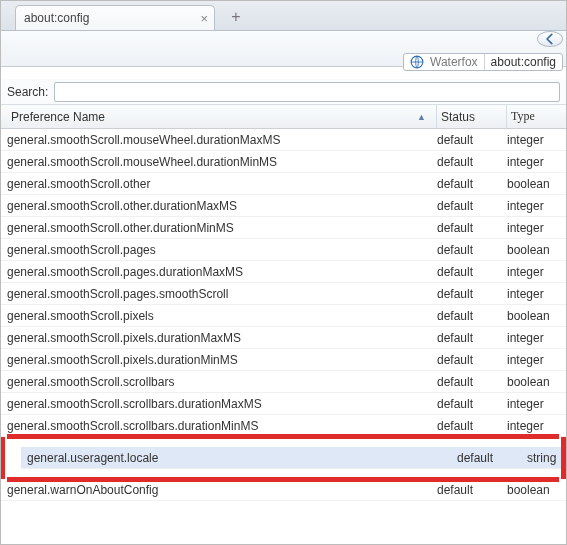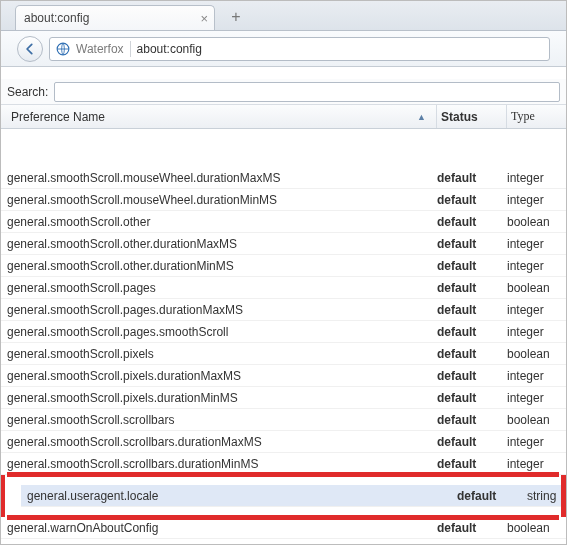--- a/index.html
+++ b/index.html
@@ -55,23 +55,24 @@
     display: flex;
     align-items: center;
     justify-content: center;
   }
   
   .nav-bar {
     height: 36px;
     background: linear-gradient(#f9fbfd, #eef2f6);
     border-bottom: 1px solid #c5ccd4;
     display: flex;
-    align-items: center;
-    padding: 0 16px;
+    align-items: flex-end;
+    padding: 0 3px;
     gap: 6px;
+    flex-direction: column;
   }
   .back-btn {
     width: 26px;
     height: 26px;
     border-radius: 50%;
     background: linear-gradient(#ffffff, #e6ebf1);
     border: 1px solid #b3bcc7;
     display: flex;
     align-items: center;
     justify-content: center;
@@ -131,40 +132,39 @@
     border-bottom: 1px solid #f0f0f0;
   }
   .tbl-head {
     height: 24px;
     background: linear-gradient(#fbfcfd, #edf0f4);
     border-bottom: 1px solid #c9d0d8;
     color: #333;
     position: relative;
   }
   .col-name { flex: 0 0 430px; display:flex; align-items:center; }
-  .col-status { flex: 0 0 70px; font-weight: bold; }
+  .col-status { flex: 0 0 70px; }
   .col-type { flex: 1; }
   .sort-arrow {
     margin-left: auto;
     margin-right: 10px;
     color: #5b7fa6;
     font-size: 9px;
   }
   .tbl-head .col-name, .tbl-head .col-status, .tbl-head .col-type {
     border-right: 1px solid #d6dce3;
     height: 100%;
     display: flex;
     align-items: center;
     padding-left: 4px;
   }
   .tbl-head .col-type { border-right: none; font-family: Liberation Serif, serif; }
   .tbl-body {
     flex: 1;
     overflow: hidden;
-    margin-top: 38px;
   }
   .tbl-row { color: #333; }
   .tbl-row.selected {
     background: #dfe8f6;
   }
   
   .highlight-band {
     position: relative;
   }
   .highlight-band::before,

